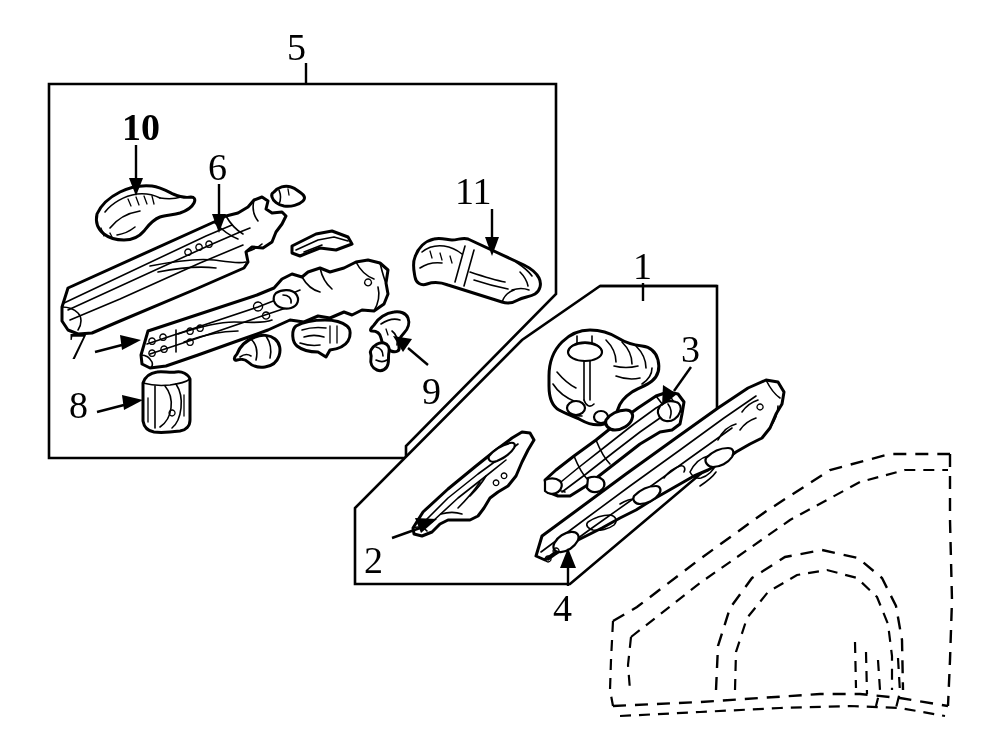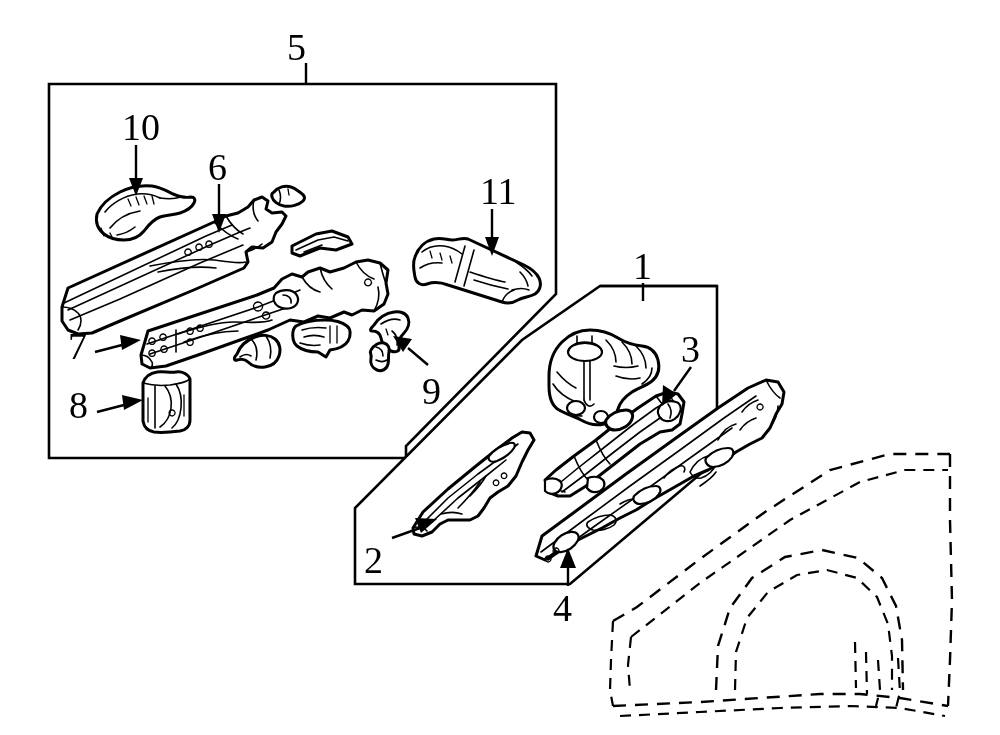--- a/index.html
+++ b/index.html
@@ -404,25 +404,25 @@
 
     <g>
       <line class="lead" x1="568" y1="586" x2="568" y2="566"></line>
       <path class="arrw" d="M568,548 L560,568 L576,568 Z"></path>
     </g>
 
   </svg>
 
   <div class="calloutnum" style="left:287px; top:28px;">5</div>
 
-  <div class="calloutnum" style="left:122px; top:108px;">10</div>
+  <div class="calloutnum" style="left:122px; top:108px;font-weight:bold;">10</div>
 
   <div class="calloutnum" style="left:208px; top:148px;">6</div>
 
-  <div class="calloutnum" style="left:480px; top:172px;">11</div>
+  <div class="calloutnum" style="left:455px; top:172px;">11</div>
 
   <div class="calloutnum" style="left:633px; top:247px;">1</div>
 
   <div class="calloutnum" style="left:681px; top:330px;">3</div>
 
   <div class="calloutnum" style="left:68px; top:327px;">7</div>
 
   <div class="calloutnum" style="left:422px; top:372px;">9</div>
 
   <div class="calloutnum" style="left:69px; top:386px;">8</div>

